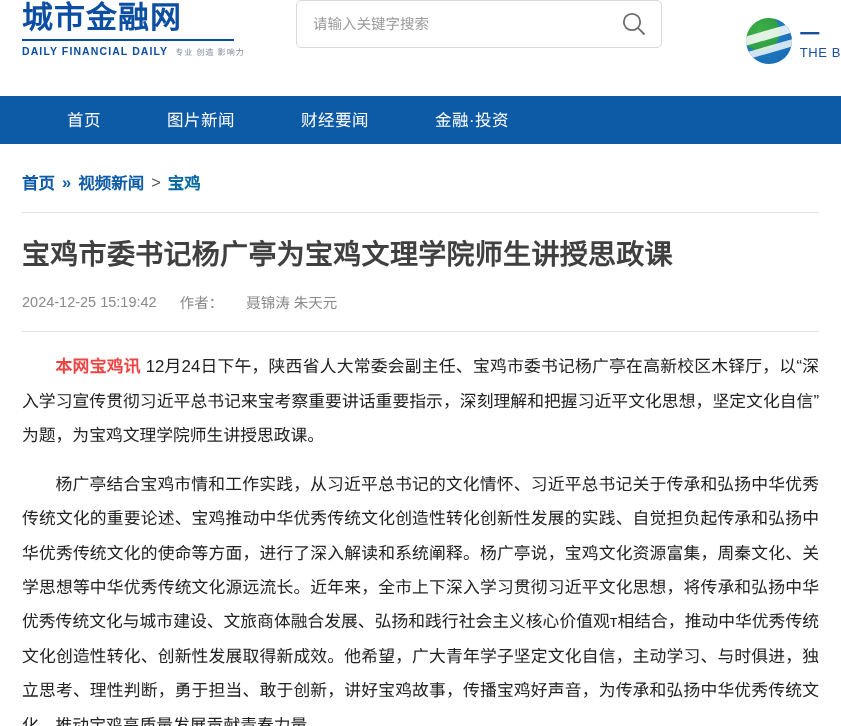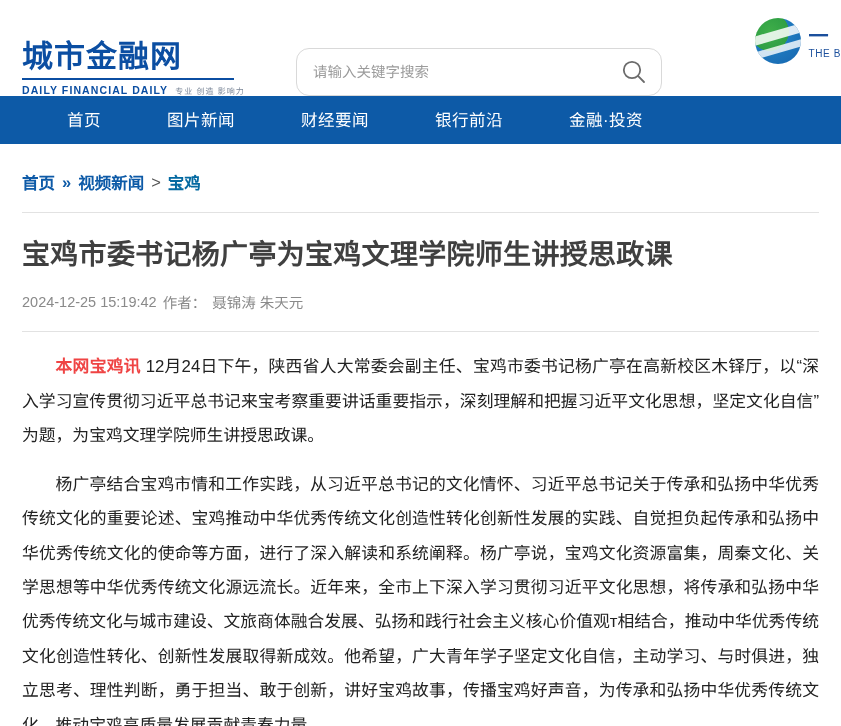--- a/index.html
+++ b/index.html
@@ -10,21 +10,21 @@
     background: #ffffff;
     font-family: "Liberation Sans", "DejaVu Sans", sans-serif;
   }
 
   .page { width: 841px; position: relative; overflow: hidden; }
 
   
   .header {
     height: 96px;
     display: flex;
-    align-items: flex-end;
+    align-items: flex-start;
     padding: 0 18px 0 22px;
     background: #ffffff;
     position: relative;
   }
   .brand { width: 240px; flex: 0 0 240px; }
   .brand-cn {
     font-family: "DejaVu Sans", "Liberation Sans", sans-serif;
     font-size: 31px;
     font-weight: bold;
     color: #0b4ea2;
@@ -55,21 +55,21 @@
   }
 
   .search-wrap {
     margin-left: 34px;
     width: 366px;
     height: 48px;
     border: 1px solid #d9d9d9;
     background: #fff;
     display: flex;
     align-items: center;
-    border-radius: 13px;
+    border-radius: 5px;
   }
   .search-input {
     flex: 1;
     border: 0;
     outline: none;
     height: 100%;
     padding: 0 16px;
     font-size: 14.5px;
     color: #333;
     background: transparent;
@@ -118,21 +118,21 @@
     content: "";
     position: absolute;
     left: -6px; top: 28px;
     width: 58px; height: 7px;
     background: #ffffff;
     opacity: .8;
     transform: rotate(-16deg);
   }
   .right-logo-text { line-height: 1.15; padding-top: 2px; }
   .rl-cn { font-size: 20px; font-weight: bold; color: #1b4f9c; white-space: nowrap; }
-  .rl-en { font-size: 10px; color: #1b4f9c; letter-spacing: .6px; white-space: nowrap; }
+  .rl-en { font-size: 13px; color: #1b4f9c; letter-spacing: .6px; white-space: nowrap; }
 
   
   .nav {
     height: 48px;
     background: #0d5aa7;
     display: flex;
     align-items: center;
     padding-left: 34px;
   }
   .nav-item {
@@ -175,21 +175,21 @@
     margin: 24px 0 0 0;
     line-height: 1.3;
   }
 
   .meta {
     margin-top: 18px;
     font-size: 14.5px;
     color: #8a8a8a;
     display: flex;
     align-items: center;
-    gap: 6px;
+    gap: 23px;
   }
   .meta-divider {
     height: 1px;
     background: #e2e2e2;
     margin-top: 19px;
   }
 
   .article-body {
     margin-top: 10px;
     font-size: 16.8px;
@@ -235,21 +235,20 @@
         <div class="rl-cn">一</div>
         <div class="rl-en">THE B</div>
       </div>
     </div>
   </div>
 
   <div class="nav">
     <div class="nav-item">首页</div>
     <div class="nav-item">图片新闻</div>
     <div class="nav-item">财经要闻</div>
-    <div class="nav-item">银行前沿</div>
     <div class="nav-item">金融·投资</div>
   </div>
 
   <div class="content">
 
     <div class="breadcrumb">
       <span class="crumb-link">首页</span>
       <span class="crumb-sep">»</span>
       <span class="crumb-link">视频新闻</span>
       <span class="crumb-sep-plain">&gt;</span>

